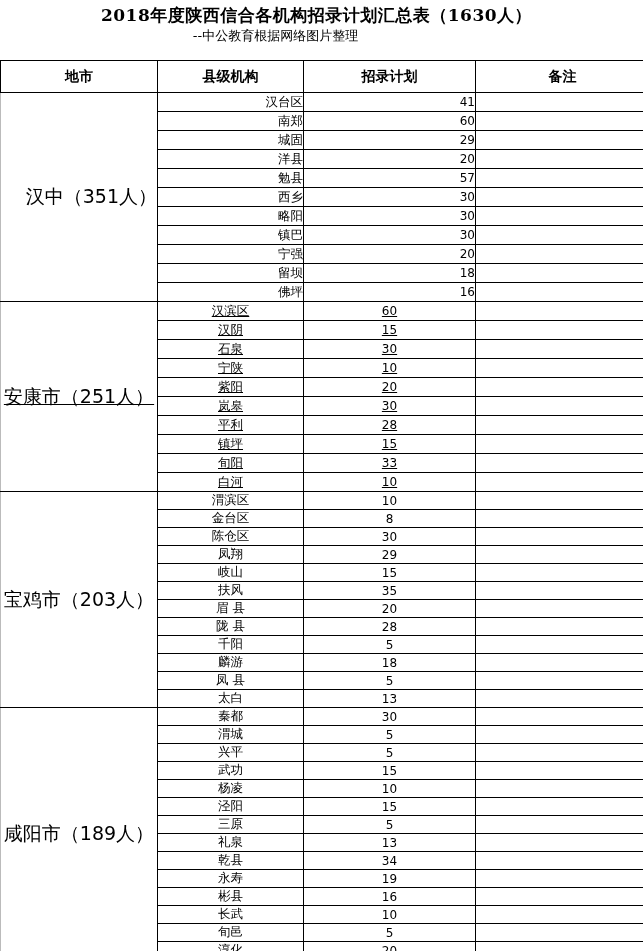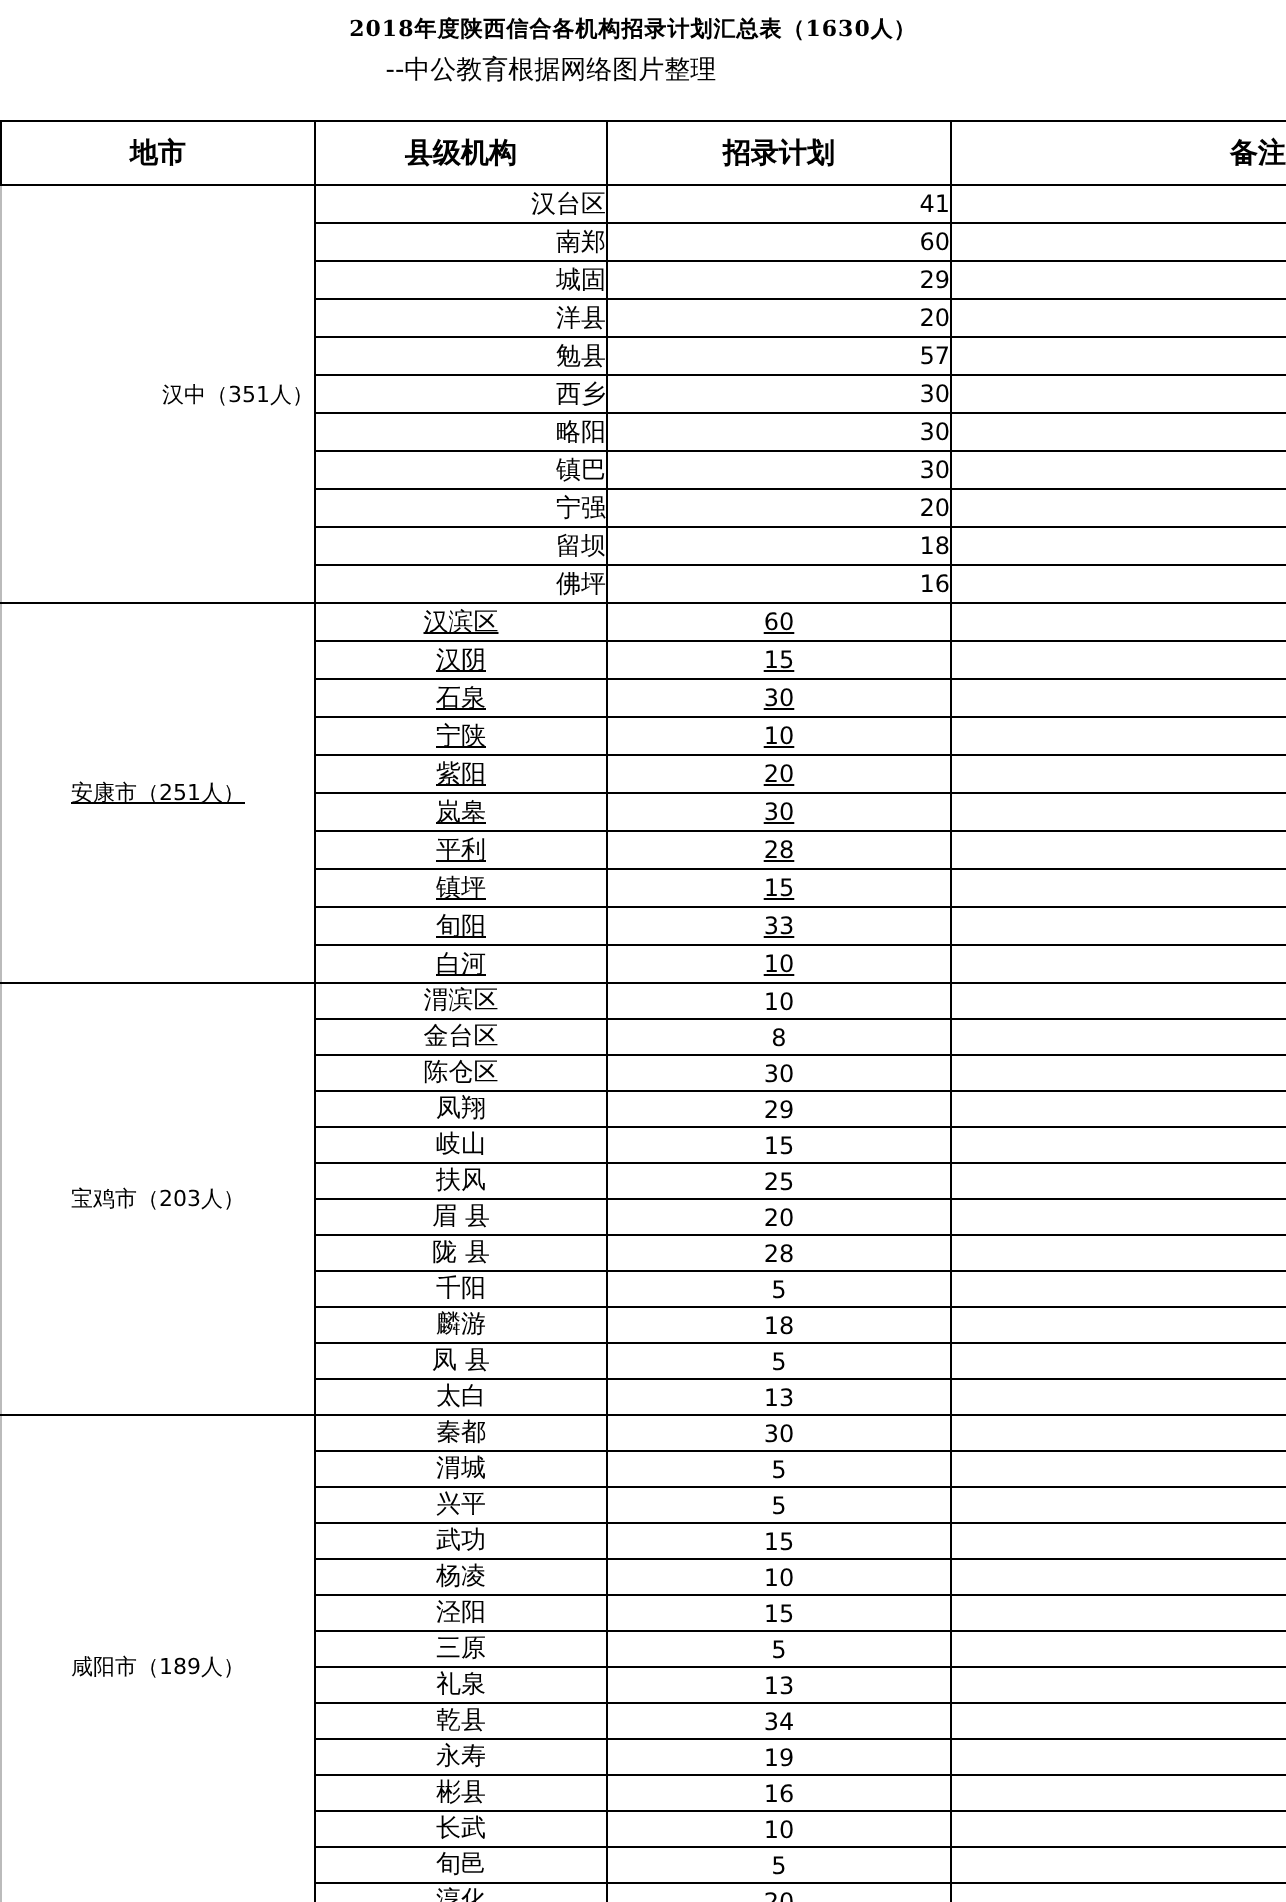--- a/index.html
+++ b/index.html
@@ -1,27 +1,27 @@
 <!DOCTYPE html>
 <html><head>
 <meta charset="utf-8">
 <style>
   html, body { margin: 0; padding: 0; background: #ffffff; }
   body { width: 643px; height: 951px; position: relative; overflow: hidden;
          font-family: "DejaVu Sans", "Liberation Sans", sans-serif; color: #000; }
   .title { position: absolute; left: 0; top: 4px; width: 633px; text-align: center;
-           font-family: "DejaVu Serif", "Liberation Serif", serif; font-size: 11px; font-weight: bold;
+           font-family: "DejaVu Serif", "Liberation Serif", serif; font-size: 17px; font-weight: bold;
            letter-spacing: 0.5px; line-height: 22px; }
   .subtitle { position: absolute; left: 0; top: 27px; width: 521px; text-align: center;
               font-size: 13px; line-height: 18px; padding-left: 30px; box-sizing: border-box; }
   table { position: absolute; left: 0; top: 60px; border-collapse: collapse; table-layout: fixed; width: 643px; }
   td, th { border: 1px solid #000; padding: 0; text-align: center; font-size: 12.5px; overflow: hidden; white-space: nowrap; }
   th { height: 31px; font-weight: bold; font-size: 14px; }
-  th.notes { text-align: right; padding-left: 6px; margin-top: 18px; }
-  td.city { border-left-color: #bbb; font-size: 11px; margin-left: 43px; }
+  th.notes { text-align: center; padding-left: 6px; margin-top: 18px; }
+  td.city { border-left-color: #bbb; font-size: 19px; margin-left: 43px; }
   tr.hz td { height: 18px; text-align: right; }
   tr.ak td { height: 18px; text-decoration: underline; }
   tr.bj td { height: 17px; }
   tr.xy td { height: 17px; }
   col.c1 { width: 157px; } col.c2 { width: 146px; } col.c3 { width: 172px; } col.c4 { width: 168px; }
   td.num { font-family: "DejaVu Sans", sans-serif; font-size: 12px; margin-top: 27px; }
   td.note { text-align: left; }
 </style>
 </head>
 <body>
@@ -173,21 +173,21 @@
         <td class="num">29</td>
         <td class="note"></td>
       </tr>
       <tr class="bj">
         <td>岐山</td>
         <td class="num">15</td>
         <td class="note"></td>
       </tr>
       <tr class="bj">
         <td>扶风</td>
-        <td class="num">25</td>
+        <td class="num">35</td>
         <td class="note"></td>
       </tr>
       <tr class="bj">
         <td>眉 县</td>
         <td class="num">20</td>
         <td class="note"></td>
       </tr>
       <tr class="bj">
         <td>陇 县</td>
         <td class="num">28</td>

